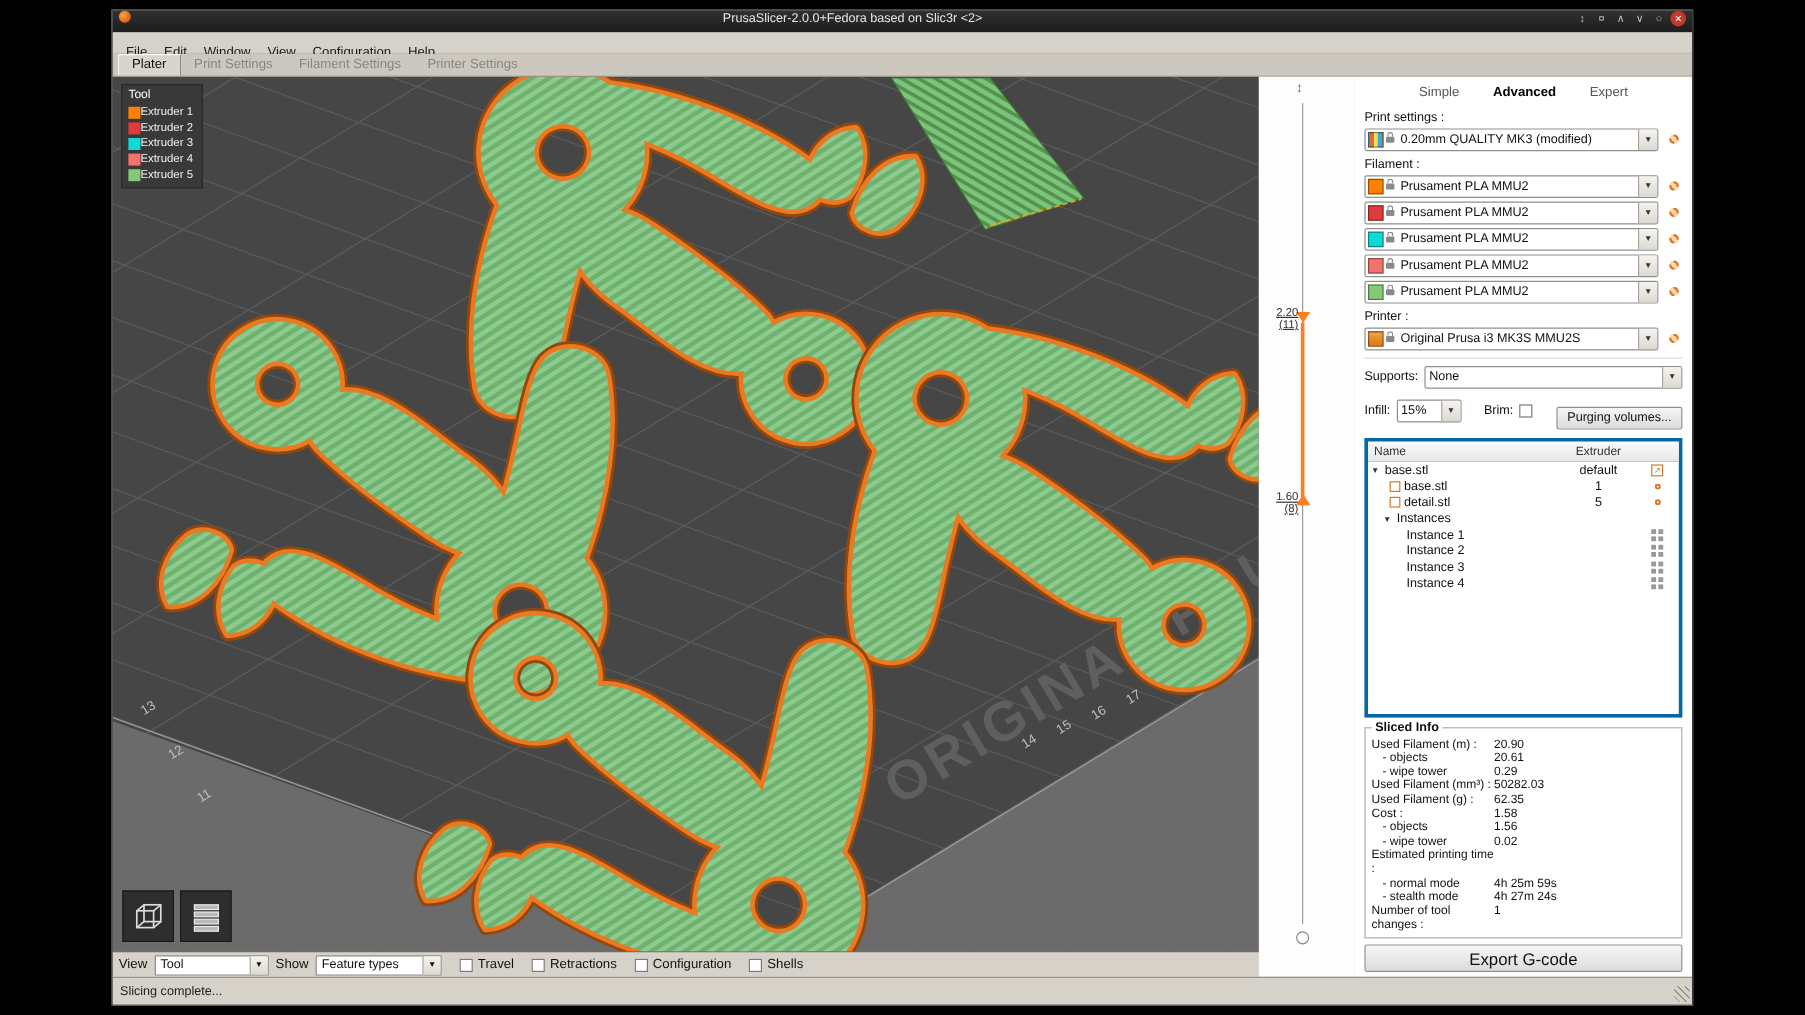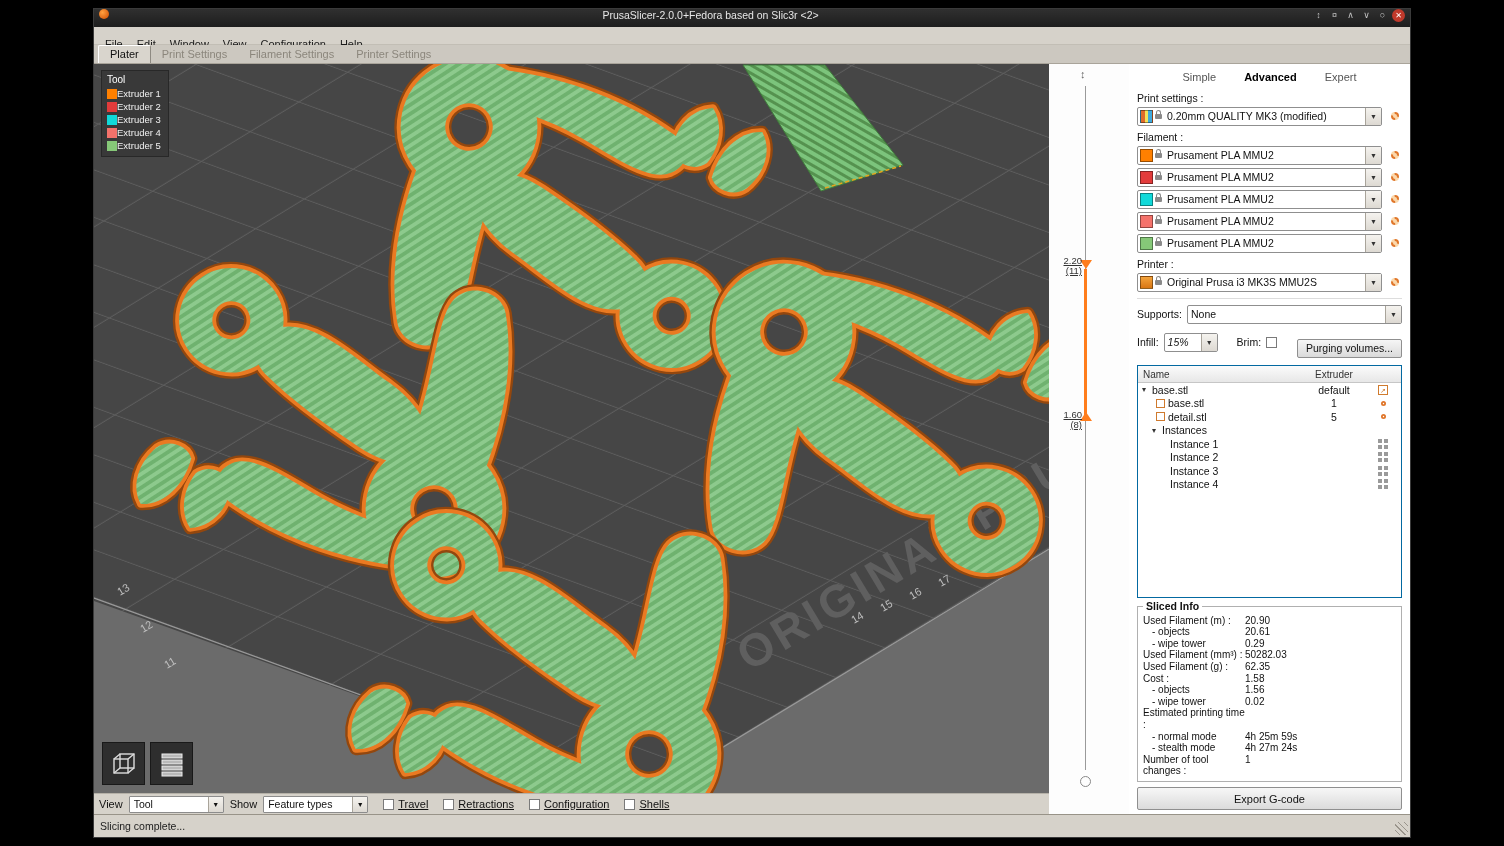--- a/index.html
+++ b/index.html
@@ -58,52 +58,52 @@
   .combo .arrow { width:16px; align-self:stretch; background:linear-gradient(#f5f3ef,#ddd9d2); border-left:1px solid #a9a49a; display:flex; align-items:center; justify-content:center; font-size:7px; color:#333; flex:none; }
   .swatch { width:13px; height:13px; margin-left:2px; border:1px solid rgba(0,0,0,.4); flex:none; }
   .swatch.print { background:linear-gradient(90deg,#e06b2a 0 34%,#f3e15a 34% 67%,#3fa9dc 67%); }
   .swatch.printer { background:linear-gradient(#f3a33c,#d97714); }
   .lock { width:7px; height:5px; background:#8a8a8a; border-radius:1px; position:relative; margin:0 2px; flex:none; }
   .lock::before { content:""; position:absolute; top:-4px; left:1px; width:3px; height:3px; border:1px solid #8a8a8a; border-bottom:none; border-radius:3px 3px 0 0; }
   .gear { width:8px; height:8px; border:2.5px dashed #e0762a; border-radius:50%; background:#fbd9ad; }
   .gearbtn { width:15px; height:15px; flex:none; display:flex; align-items:center; justify-content:center; }
   hr.sep { border:none; border-top:1px solid #ddd; margin:5px 0 4px; flex:none; }
   .lblw { font-size:10.5px; color:#111; flex:none; }
-  .infill-combo { flex:none; width:54px;font-style:italic; }
+  .infill-combo { flex:none; width:54px; }
   .pbtn { height:19px; padding:0 8px; font-size:10.5px; background:linear-gradient(#f6f6f6,#dadada); border:1px solid #8f8f8f; border-radius:2px; margin-left:auto; color:#111; display:flex; align-items:center; flex:none;margin-top:12px; }
   .chk { width:11px; height:11px; border:1px solid #7a7a7a; background:#fff; flex:none; }
 
-  .objtable { border:1px solid #0369a1; margin-top:6px; flex:1; display:flex; flex-direction:column; overflow:hidden; background:#fff; min-height:120px; }
+  .objtable { border:3px solid #0369a1; margin-top:6px; flex:1; display:flex; flex-direction:column; overflow:hidden; background:#fff; min-height:120px; }
   .thead { display:flex; background:linear-gradient(#fbfbfb,#e7e7e7); border-bottom:1px solid #c6c6c6; font-size:10px; color:#333; height:17px; align-items:center; flex:none; }
   .th-name { flex:1; padding-left:5px; } .th-ext { width:62px; text-align:center; } .th-ic { width:36px; }
   .trow { display:flex; align-items:center; height:13.5px; font-size:10.5px; color:#111; }
   .tname { flex:1; display:flex; align-items:center; min-width:0; white-space:nowrap; overflow:hidden; }
   .expander { width:10px; font-size:8px; color:#333; flex:none; }
   .ficon { width:9px; height:9px; border:1px solid #cf7a2e; background:#fff; margin-right:3px; flex:none; }
   .ext { width:62px; text-align:center; flex:none; }
   .ricon { width:36px; display:flex; justify-content:center; flex:none; }
   .eicon { width:10px; height:10px; border:1px solid #d07b2e; color:#d07b2e; font-size:7px; line-height:9px; text-align:center; }
   .mgear { width:5px; height:5px; border:2px dashed #e0762a; border-radius:50%; }
   .gicon { width:4px; height:4px; background:#9a9a9a; box-shadow:6px 0 #9a9a9a, 0 6px #9a9a9a, 6px 6px #9a9a9a; margin:0 6px 6px 0; }
   .d0 { padding-left:4px; } .d1 { padding-left:18px; } .d1b { padding-left:14px; } .d2 { padding-left:32px; }
 
   .sliced { position:relative; border:1px solid #b0b0b0; padding:8px 5px 4px; margin:8px 0 2px; flex:none; }
   .sliced .st { position:absolute; top:-7px; left:5px; background:#fff; padding:0 3px; font-size:10.5px; font-weight:bold; color:#111; }
   .sirow { display:flex; font-size:10px; line-height:11.6px; color:#111; }
   .silbl { width:102px; flex:none; } .silbl.ind { padding-left:9px; }
   .sival { flex:1; }
-  .export { height:23px; margin-top:3px; background:linear-gradient(#f7f7f7,#dbdbdb); border:1px solid #8f8f8f; border-radius:2px; font-size:11px; display:flex; align-items:center; justify-content:center; color:#111; flex:none; }
+  .export { height:23px; margin-top:3px; background:linear-gradient(#f7f7f7,#dbdbdb); border:1px solid #8f8f8f; border-radius:2px; font-size:14px; display:flex; align-items:center; justify-content:center; color:#111; flex:none; }
 
   
   .bbar { height:21px; background:#d6d2ca; border-top:1px solid #b5b1a8; display:flex; align-items:center; padding:0 5px; gap:6px; font-size:11px; color:#111; flex:none; }
   .scombo { display:flex; height:17px; border:1px solid #8c8c8c; background:#fff; align-items:center; border-radius:1px; }
   .scombo .txt { font-size:10.5px; padding:0 4px; white-space:nowrap; overflow:hidden; flex:1; }
   .scombo .arrow { width:15px; align-self:stretch; background:linear-gradient(#f5f3ef,#ddd9d2); border-left:1px solid #a9a49a; display:flex; align-items:center; justify-content:center; font-size:7px; }
   .w-tool { width:95px; } .w-feat { width:105px; }
-  .cb { display:flex; align-items:center; gap:4px; margin-left:9px;text-decoration:underline; }
+  .cb { display:flex; align-items:center; gap:4px; margin-left:9px; }
 
   
   .sbar { flex:1; background:#d6d2ca; border-top:1px solid #989388; display:flex; align-items:center; padding:0 6px; font-size:10.5px; color:#222; position:relative; }
   .grip { position:absolute; right:2px; bottom:2px; width:13px; height:13px; background:repeating-linear-gradient(45deg,transparent 0 3px,#9a958c 3px 4px); }
 </style>
 </head>
 <body>
 
 <div class="window">
 

